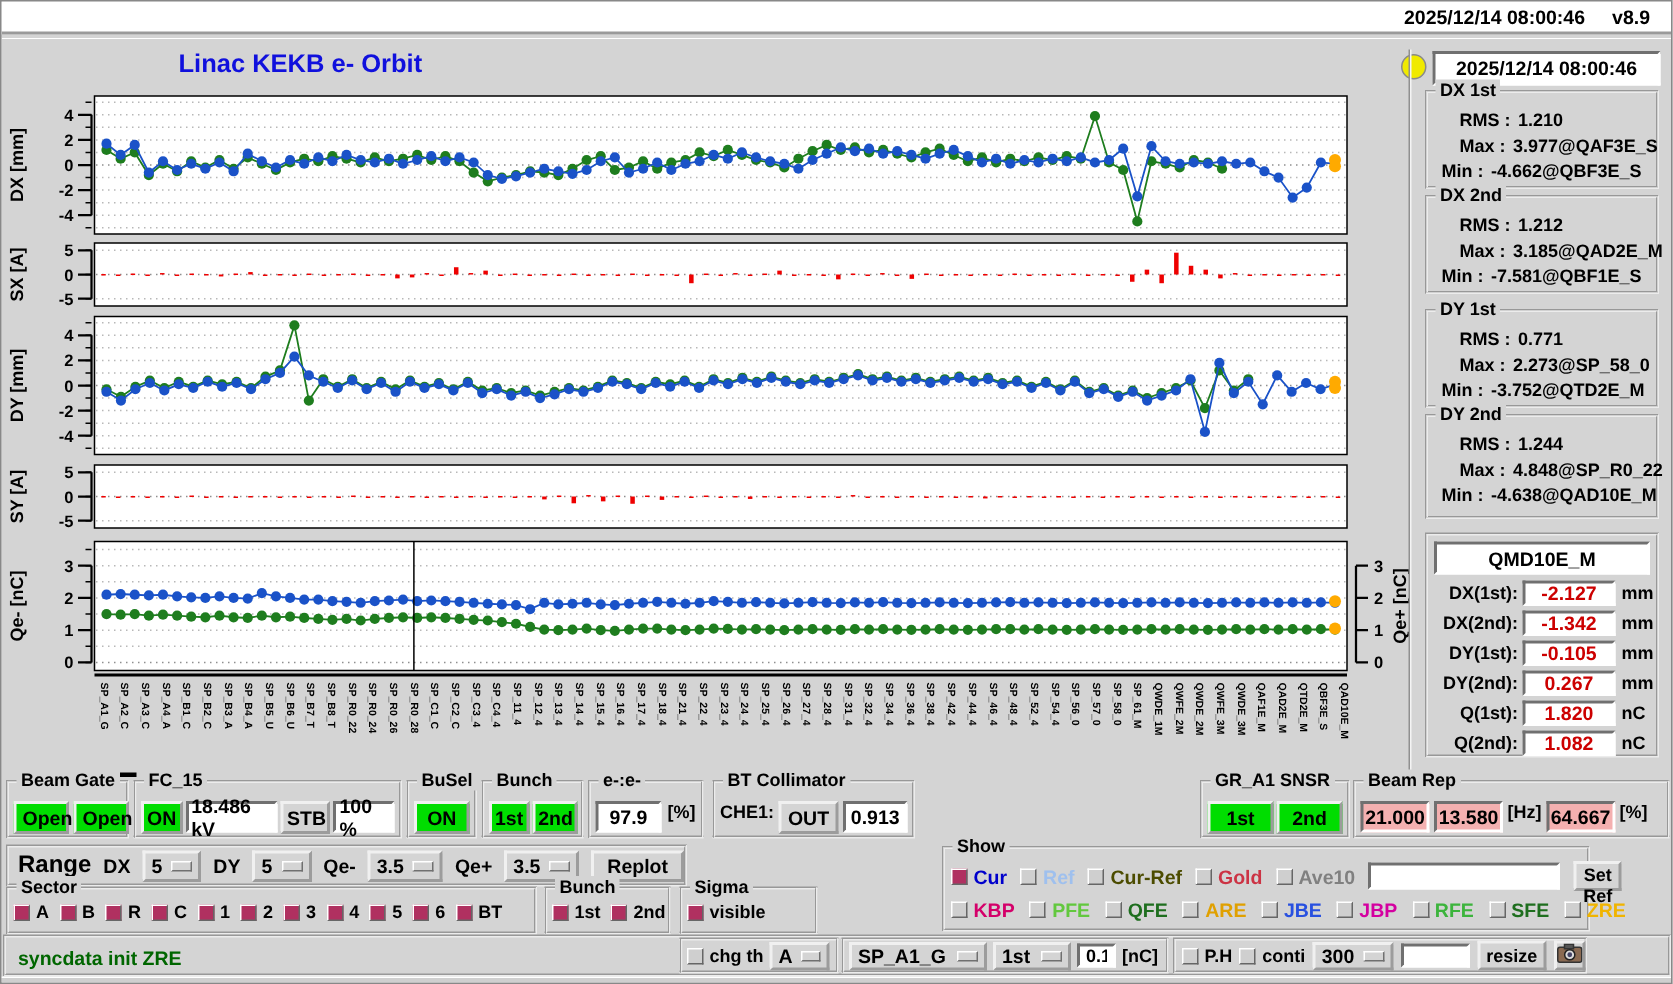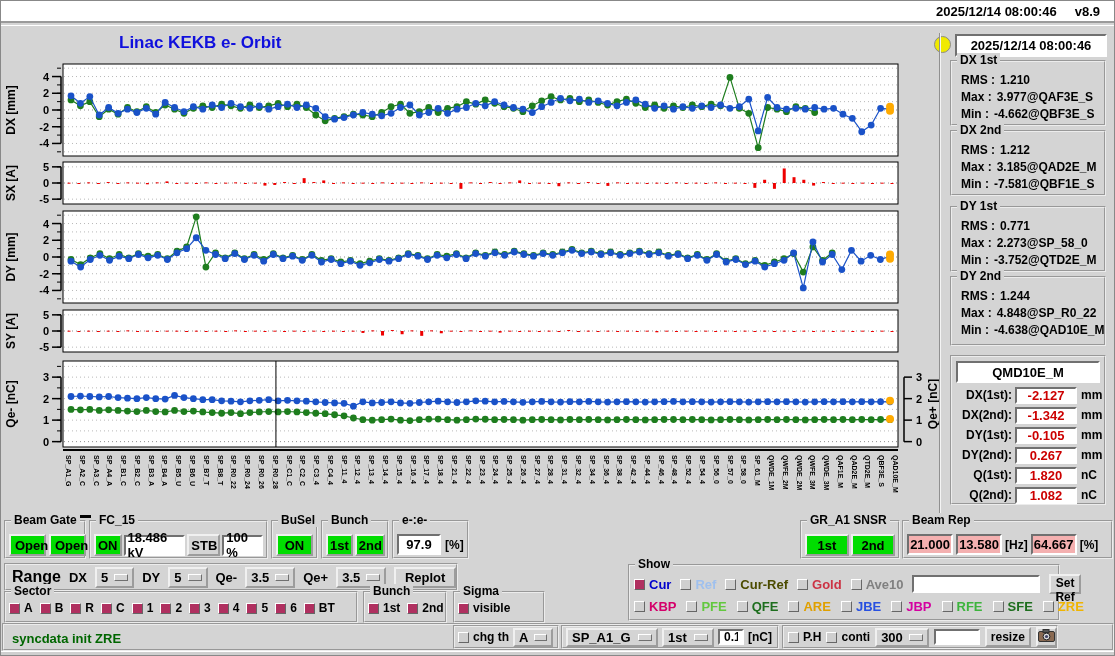--- a/index.html
+++ b/index.html
@@ -18,40 +18,40 @@
             display:flex;align-items:center;justify-content:center;font-size:13px;}
   .chart{position:absolute;left:0;width:945px;}
   .axisline{position:absolute;left:62px;top:424px;width:835px;height:2px;background:#000;}
   #xlabels{position:absolute;left:0;top:428px;width:945px;height:64px;overflow:hidden;}
   .xlab{position:absolute;top:2px;writing-mode:vertical-rl;font-size:7px;font-weight:bold;line-height:1;}
   .scalebar{position:absolute;left:62px;top:490px;width:28px;height:3px;background:#000;}
   .divider-v{position:absolute;left:938px;top:8px;height:482px;width:0;
              border-left:1px solid #909090;border-right:1px solid #f4f4f4;}
   .groupbox{position:absolute;border:2px groove #ececec;box-sizing:border-box;}
   .gb-title{position:absolute;top:-9px;left:5px;background:#d4d4d4;padding:0 3px;font-size:12px;white-space:nowrap;}
-  .gb-row{display:flex;align-items:center;gap:3px;margin:12px 3px 0 3px;}
+  .gb-row{display:flex;align-items:flex-start;gap:3px;margin:12px 3px 0 3px;}
   .btn{border:2px outset #f0f0f0;background:#d4d4d4;font:inherit;font-weight:bold;font-size:13px;
        height:22px;padding:0 4px;color:#000;box-sizing:border-box;}
   .btn.green{background:var(--green-button,#00dd00);}
   .btn.small{height:20px;font-size:12px;}
   .val{background:#fff;border:2px solid;border-color:#707070 #fff #fff #707070;height:21px;
        display:inline-flex;align-items:center;justify-content:center;font-size:13px;font-weight:bold;
        padding:0 2px;box-sizing:border-box;}
   .val.pink{background:var(--pink-value,#f4b0b0);}
   .lbl{font-size:12px;white-space:nowrap;}
   .dd{display:inline-flex;align-items:center;justify-content:space-between;border:2px outset #f0f0f0;
       background:#d4d4d4;padding:0 4px;height:21px;gap:6px;font-size:13px;box-sizing:border-box;}
   .dd-ind{width:12px;height:5px;background:#d4d4d4;border:1px solid;border-color:#fff #707070 #707070 #fff;}
   .cb{width:11px;height:11px;box-sizing:border-box;background:#cfcfcf;flex:none;
       border:1px solid;border-color:#fff #666 #666 #fff;}
   .cb.on{background:var(--checkbox-on,#b03060);}
   .cbitem{display:inline-flex;align-items:center;gap:4px;font-size:12px;white-space:nowrap;}
   .tin{border:2px solid;border-color:#707070 #fff #fff #707070;background:#fff;font:inherit;
        font-size:12px;height:18px;padding:0 4px;box-sizing:border-box;}
-  .stat .line{height:17px;font-size:12px;padding-left:9px;display:flex;gap:5px;align-items:center;white-space:nowrap;}
+  .stat .line{height:17px;font-size:12px;padding-left:21px;display:flex;gap:5px;align-items:center;white-space:nowrap;}
   .stat{padding-top:9px;}
   .qmd-head{margin:4px 4px 2px 4px;background:#fff;border:2px solid;border-color:#707070 #fff #fff #707070;
             height:18px;display:flex;align-items:center;justify-content:center;font-size:13px;}
   .qmd-row{display:flex;align-items:center;height:20px;padding-left:2px;}
   .ql{width:58px;text-align:right;font-size:12px;}
   .qv{width:62px;height:17px;margin-left:3px;background:#fff;border:2px solid;
       border-color:#707070 #fff #fff #707070;display:flex;align-items:center;justify-content:center;
       font-size:13px;color:var(--value-red,#cc0000);box-sizing:border-box;}
   .qu{margin-left:4px;font-size:12px;}
   .panel{position:absolute;border:2px groove #ececec;box-sizing:border-box;}
@@ -1105,20 +1105,28 @@
         <button class="btn green" style="width:30px;padding:0 2px">2nd</button>
       </div>
     </div>
     <div class="groupbox" style="left:391px;top:495px;width:77px;height:39px">
       <span class="gb-title">e-:e-</span>
       <div class="gb-row" style="gap:4px">
         <span class="val" style="width:44px">97.9</span>
         <span class="lbl">[%]</span>
       </div>
     </div>
+    <div class="groupbox" style="left:474px;top:495px;width:135px;height:39px">
+      <span class="gb-title">BT Collimator</span>
+      <div class="gb-row" style="gap:3px">
+        <span class="lbl">CHE1:</span>
+        <button class="btn" style="width:40px">OUT</button>
+        <span class="val" style="width:43px">0.913</span>
+      </div>
+    </div>
     <div class="groupbox" style="left:799px;top:495px;width:100px;height:39px">
       <span class="gb-title">GR_A1 SNSR</span>
       <div class="gb-row" style="gap:2px">
         <button class="btn green" style="width:45px">1st</button>
         <button class="btn green" style="width:45px">2nd</button>
       </div>
     </div>
     <div class="groupbox" style="left:901px;top:495px;width:211px;height:39px">
       <span class="gb-title">Beam Rep</span>
       <div class="gb-row" style="gap:3px">

